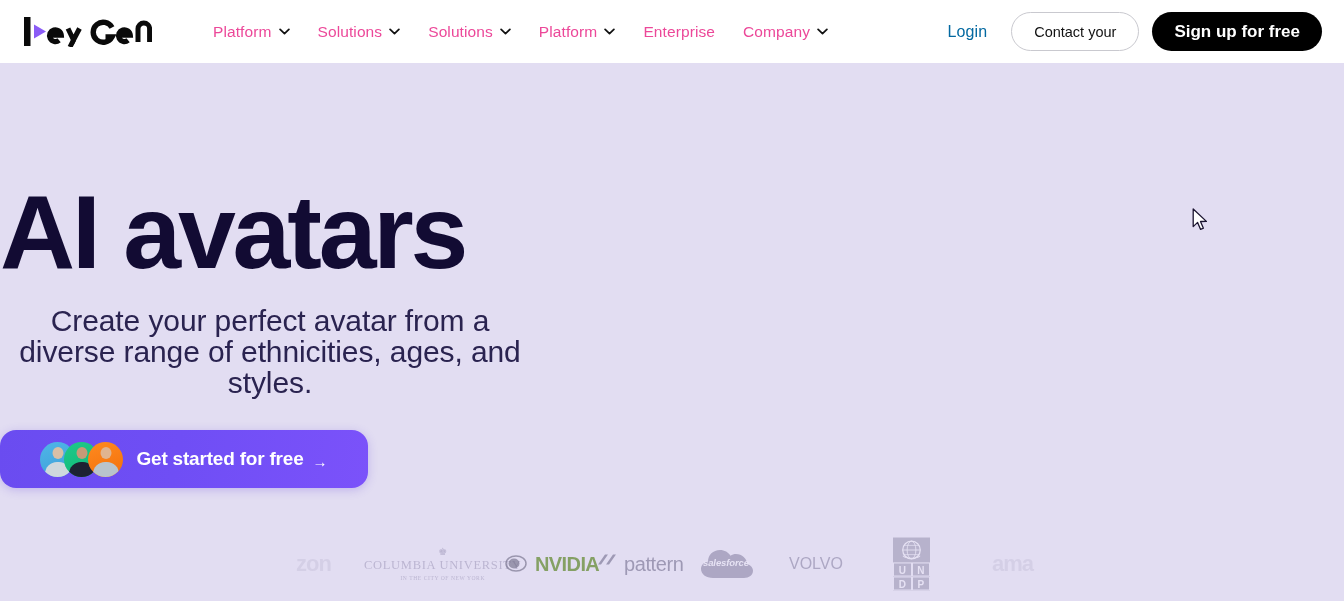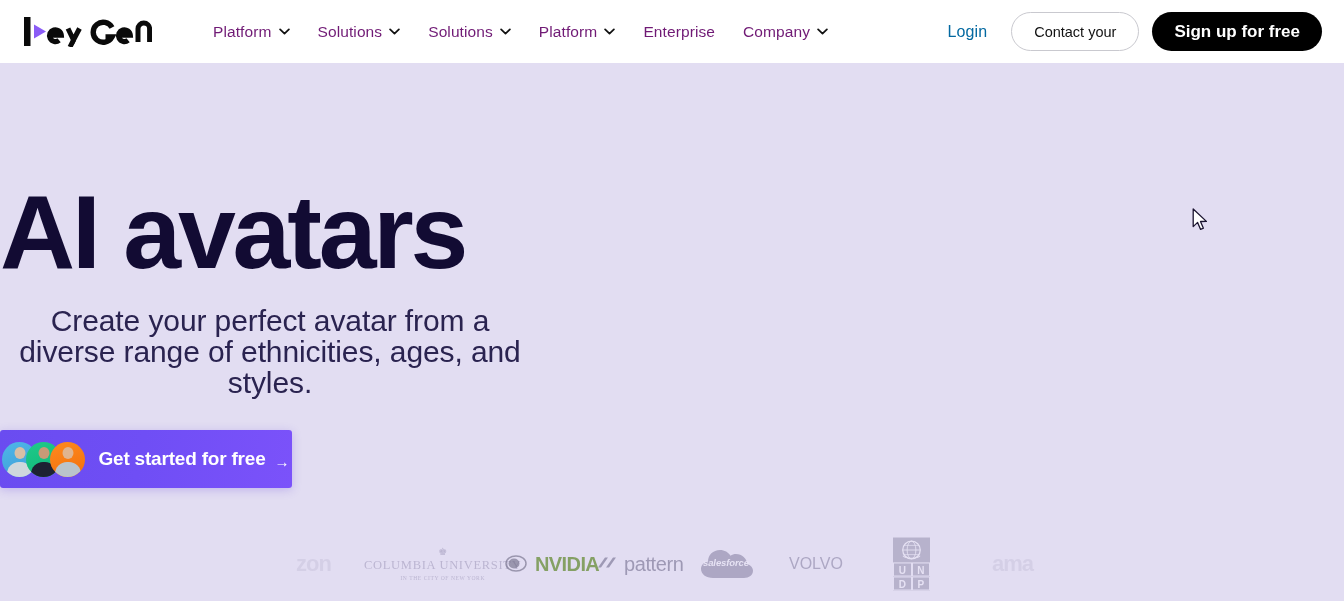--- a/index.html
+++ b/index.html
@@ -30,21 +30,21 @@
     width: 0; height: 0; overflow: hidden; display: inline-block;
   }
 
   .nav {
     display: flex; align-items: center;
     margin-left: 47px;
     gap: 0;
   }
   .nav-item {
     display: flex; align-items: center; gap: 7px;
-    font-size: 15.5px; color: #701a75;
+    font-size: 15.5px; color: #ec4899;
     padding: 8px 14px;
     cursor: pointer; white-space: nowrap;
     letter-spacing: 0.1px;
   }
   .caret { display: inline-block; width: 11px; height: 7px; }
   .caret svg { display: block; }
 
   .header-right {
     margin-left: auto; margin-right: 22px;
     display: flex; align-items: center; gap: 0;
@@ -90,22 +90,22 @@
   .hero-sub {
     margin-top: 20px;
     font-size: 30px; line-height: 31px;
     color: #2a2350; text-align: center;
     max-width: 540px;
     letter-spacing: -0.1px;
   }
 
   .cta {
     margin-top: 32px;
-    width: 292px; height: 58px;
-    border-radius: 3px;
+    width: 368px; height: 58px;
+    border-radius: 16px;
     background: linear-gradient(100deg, #6a4cf0 0%, #6f4ef5 48%, #7b52fa 100%);
     display: flex; align-items: center; justify-content: center;
     gap: 13px;
     cursor: pointer; border: none;
     box-shadow: 0 2px 10px rgba(90,60,220,0.25);
     font-family: "Liberation Sans", sans-serif;
   }
   .cta-avatars { display: flex; align-items: center; }
   .av {
     width: 35px; height: 35px; border-radius: 50%;
@@ -170,21 +170,21 @@
   .columbia .c-main {
     font-family: "Liberation Serif", serif;
     font-size: 12.5px; letter-spacing: 0.7px;
   }
   .columbia .c-sub {
     font-family: "Liberation Serif", serif;
     font-size: 5.6px; letter-spacing: 0.55px; margin-top: 2px;
   }
   .nvidia { display: flex; align-items: center; gap: 6px; color: #4d7c0f; }
   .nvidia .nv-word { font-size: 20px; font-weight: 700; letter-spacing: -0.6px; }
-  .pattern { display: flex; align-items: center; gap: 6px; color: #757090; }
+  .pattern { display: flex; align-items: flex-start; gap: 6px; color: #757090; }
   .pattern .pt-word { font-size: 20px; font-weight: 500; letter-spacing: -0.4px; }
   .salesforce { position: relative; width: 58px; height: 40px; }
   .sf-label {
     position: absolute; left: 0; top: 13px; width: 58px; text-align: center;
     font-size: 9.5px; color: #eae6f6; font-style: italic; font-weight: 600;
     letter-spacing: -0.1px;
   }
   .undp { display: flex; flex-direction: column; width: 37px; }
   .undp .emblem {
     height: 25px; background: #9e98b6;

